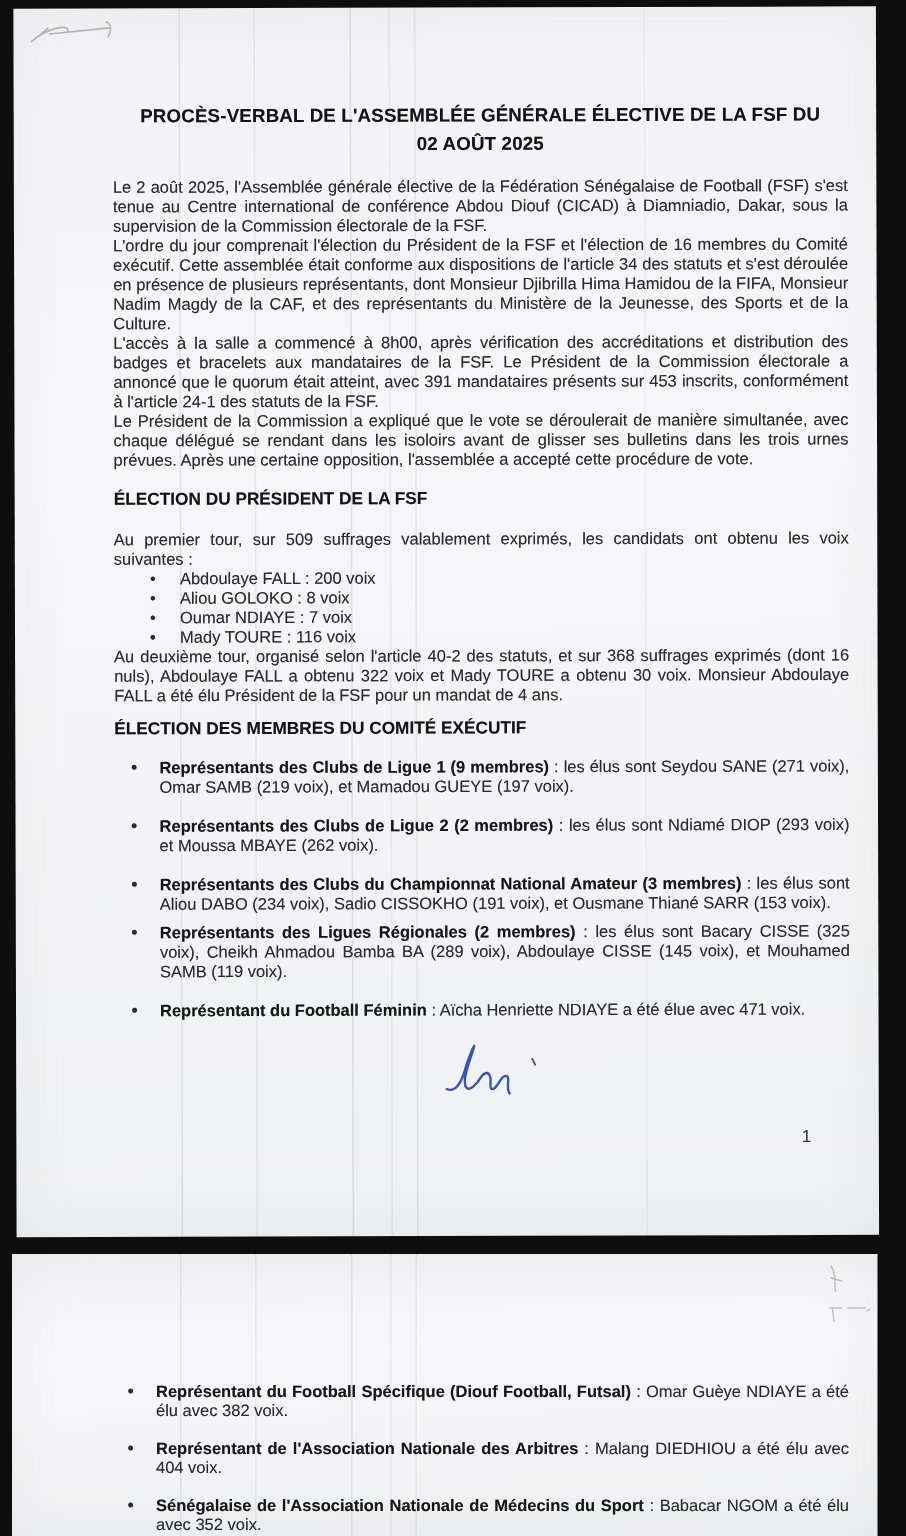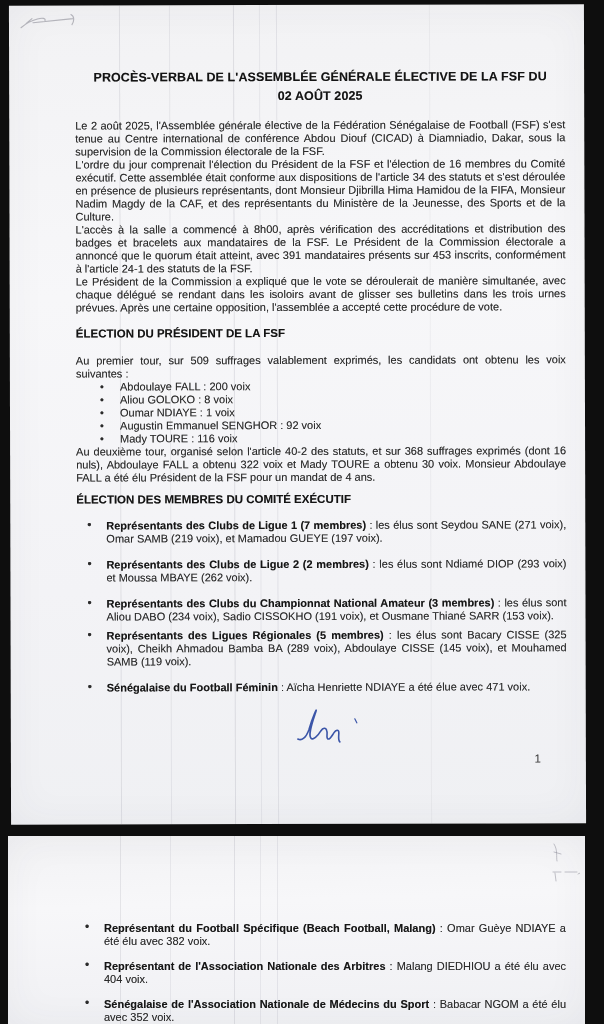--- a/index.html
+++ b/index.html
@@ -93,56 +93,55 @@
       <div class="vote-item">
         <span class="dot">•</span>
         <span>Abdoulaye FALL : 200 voix</span>
       </div>
       <div class="vote-item">
         <span class="dot">•</span>
         <span>Aliou GOLOKO : 8 voix</span>
       </div>
       <div class="vote-item">
         <span class="dot">•</span>
-        <span>Oumar NDIAYE : 1 voix</span>
+        <span>Oumar NDIAYE : 7 voix</span>
       </div>
       <div class="vote-item">
         <span class="dot">•</span>
-        <span>Augustin Emmanuel SENGHOR : 92 voix</span>
       </div>
       <div class="vote-item">
         <span class="dot">•</span>
         <span>Mady TOURE : 116 voix</span>
       </div>
     </div>
 
     <p class="second-round">Au deuxième tour, organisé selon l'article 40-2 des statuts, et sur 368 suffrages exprimés (dont 16 nuls), Abdoulaye FALL a obtenu 322 voix et Mady TOURE a obtenu 30 voix. Monsieur Abdoulaye FALL a été élu Président de la FSF pour un mandat de 4 ans.</p>
 
     <div class="sec-heading h2">ÉLECTION DES MEMBRES DU COMITÉ EXÉCUTIF</div>
 
     <div>
       <div class="bullet">
         <span class="dot">•</span>
-        <span class="lead">Représentants des Clubs de Ligue 1 (7 membres)</span><span> : les élus sont Seydou SANE (271 voix), Omar SAMB (219 voix), et Mamadou GUEYE (197 voix).</span>
+        <span class="lead">Représentants des Clubs de Ligue 1 (9 membres)</span><span> : les élus sont Seydou SANE (271 voix), Omar SAMB (219 voix), et Mamadou GUEYE (197 voix).</span>
       </div>
       <div class="bullet">
         <span class="dot">•</span>
         <span class="lead">Représentants des Clubs de Ligue 2 (2 membres)</span><span> : les élus sont Ndiamé DIOP (293 voix) et Moussa MBAYE (262 voix).</span>
       </div>
       <div class="bullet">
         <span class="dot">•</span>
         <span class="lead">Représentants des Clubs du Championnat National Amateur (3 membres)</span><span> : les élus sont Aliou DABO (234 voix), Sadio CISSOKHO (191 voix), et Ousmane Thiané SARR (153 voix).</span>
       </div>
       <div class="bullet tight">
         <span class="dot">•</span>
-        <span class="lead">Représentants des Ligues Régionales (5 membres)</span><span> : les élus sont Bacary CISSE (325 voix), Cheikh Ahmadou Bamba BA (289 voix), Abdoulaye CISSE (145 voix), et Mouhamed SAMB (119 voix).</span>
+        <span class="lead">Représentants des Ligues Régionales (2 membres)</span><span> : les élus sont Bacary CISSE (325 voix), Cheikh Ahmadou Bamba BA (289 voix), Abdoulaye CISSE (145 voix), et Mouhamed SAMB (119 voix).</span>
       </div>
       <div class="bullet">
         <span class="dot">•</span>
-        <span class="lead">Sénégalaise du Football Féminin</span><span> : Aïcha Henriette NDIAYE a été élue avec 471 voix.</span>
+        <span class="lead">Représentant du Football Féminin</span><span> : Aïcha Henriette NDIAYE a été élue avec 471 voix.</span>
       </div>
     </div>
 
     <div class="signature-wrap">
       <svg width="80" height="54" viewBox="0 0 80 54">
         <path d="M6,39 C10,41 14,38 17,30 C21,16 26,6 24,12 C21,21 16,34 19,38 C21,41 26,36 29,31 C31,28 34,27 35,31 C36,34 34,38 36,39 C38,40 40,36 42,33 C44,30 47,29 47,33 C47,36 46,40 48,42" stroke="#3b55a8" stroke-width="1.6" fill="none" stroke-linecap="round"></path>
         <path d="M63,19 l2,4" stroke="#3b55a8" stroke-width="1.2" fill="none" stroke-linecap="round"></path>
       </svg>
     </div>
   </div>
@@ -158,21 +157,21 @@
   <div class="vline" style="left:252px; background:rgba(110,110,128,0.10);"></div>
   <div class="vline" style="left:269px; background:rgba(110,110,128,0.12);"></div>
 
   <svg class="pencil" style="right:5px; top:4px;" width="48" height="56" viewBox="0 0 48 56">
     <path d="M22,4 c4,6 2,13 3,17 m-3,-9 l7,2 m-8,18 h8 m4,0 h12 m1,2 c3,-2 6,-1 5,2 m-28,-3 l1,8" stroke="rgba(125,125,138,0.45)" stroke-width="1" fill="none" stroke-linecap="round"></path>
   </svg>
 
   <div class="content p2-content">
     <div class="bullet">
       <span class="dot">•</span>
-      <span class="lead">Représentant du Football Spécifique (Beach Football, Malang)</span><span> : Omar Guèye NDIAYE a été élu avec 382 voix.</span>
+      <span class="lead">Représentant du Football Spécifique (Diouf Football, Futsal)</span><span> : Omar Guèye NDIAYE a été élu avec 382 voix.</span>
     </div>
     <div class="bullet">
       <span class="dot">•</span>
       <span class="lead">Représentant de l'Association Nationale des Arbitres</span><span> : Malang DIEDHIOU a été élu avec 404 voix.</span>
     </div>
     <div class="bullet">
       <span class="dot">•</span>
       <span class="lead">Sénégalaise de l'Association Nationale de Médecins du Sport</span><span> : Babacar NGOM a été élu avec 352 voix.</span>
     </div>
   </div>

